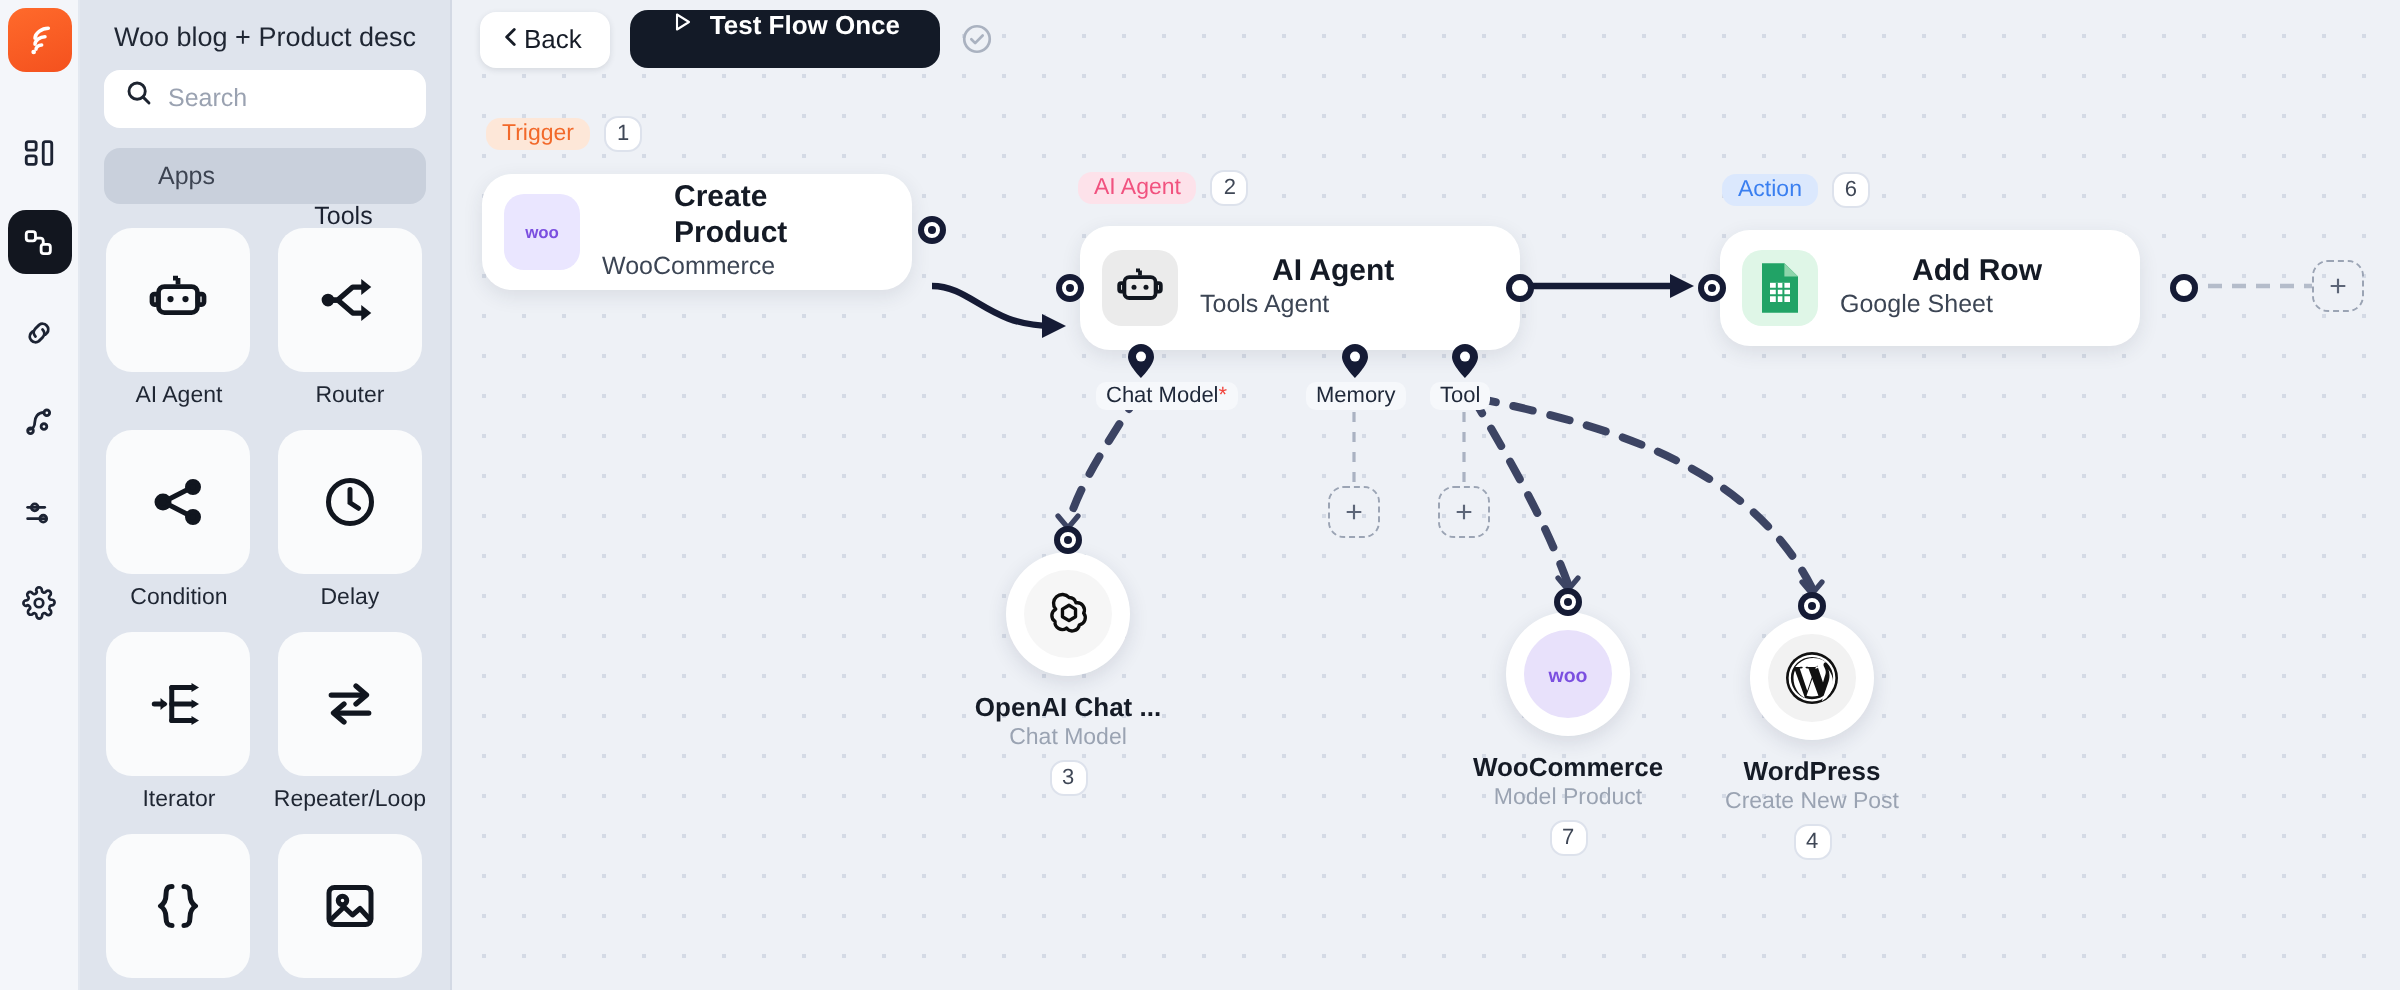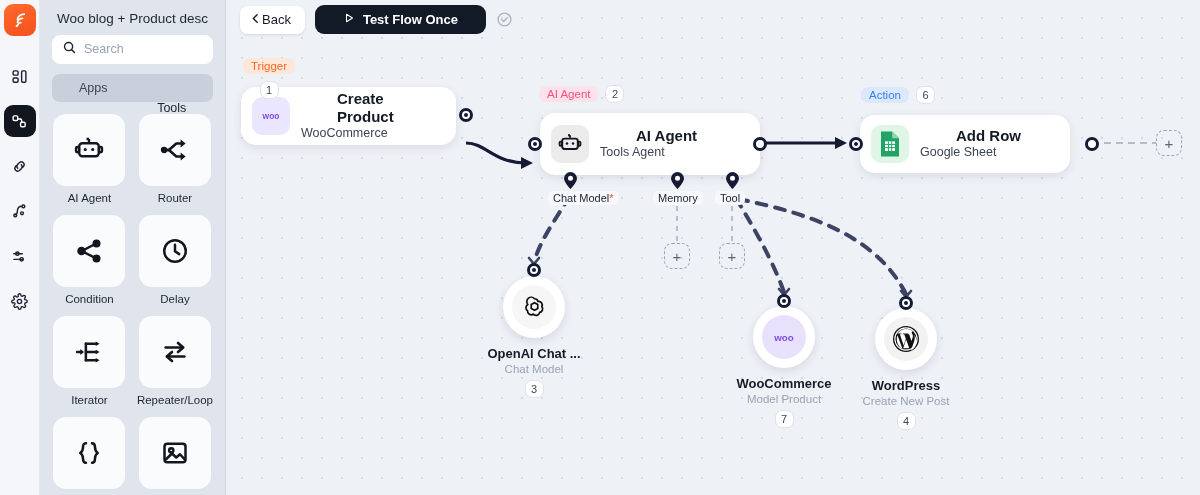--- a/index.html
+++ b/index.html
@@ -96,22 +96,22 @@
 
   
   .toolbar { position: absolute; left: 14px; top: 5px; display: flex; align-items: center; gap: 10px; z-index: 6; }
   .btn-back {
     height: 28px; padding: 0 14px 0 9px; background: #fff; border-radius: 8px;
     display: flex; align-items: center; gap: 0;
     font-size: 13px; color: #161c27; cursor: pointer;
     box-shadow: 0 1px 3px rgba(30,40,60,.12);
   }
   .btn-test {
-    height: 29px; padding: 0 28px; background: #131a27; border-radius: 9px;
-    display: flex; align-items: center; gap: 8px;
+    height: 29px; padding: 0 20px; background: #131a27; border-radius: 9px;
+    display: flex; align-items: flex-start; gap: 8px;
     font-size: 13px; color: #ffffff; font-weight: bold; cursor: pointer;
   }
   .check-ico { color: #aab2c0; display: flex; cursor: pointer; }
 
   
   .node {
     position: absolute; background: #fff; border-radius: 15px;
     display: flex; align-items: center; gap: 11px; padding: 0 18px 0 11px;
     box-shadow: 0 3px 10px rgba(35,45,70,.10); z-index: 4;
   }
@@ -396,21 +396,21 @@
         <span>Test Flow Once</span>
       </div>
       <span class="check-ico">
         <svg width="17" height="17" viewBox="0 0 24 24" fill="none" stroke="currentColor" stroke-width="1.9" stroke-linecap="round" stroke-linejoin="round">
           <circle cx="12" cy="12" r="9"></circle>
             <path d="M8 12.2l2.7 2.7L16 9.5"></path>
         </svg>
       </span>
     </div>
 
-    <div class="tag" style="left:17px; top:58px;flex-direction:column;">
+    <div class="tag" style="left:17px; top:58px;">
       <span class="tag-pill" style="color:#f2692a; background:#fde7d8;">Trigger</span>
       <span class="tag-num">1</span>
     </div>
     <div class="tag" style="left:313px; top:85px;">
       <span class="tag-pill" style="color:#f1527f; background:#fde2ea;">AI Agent</span>
       <span class="tag-num">2</span>
     </div>
     <div class="tag" style="left:635px; top:86px;">
       <span class="tag-pill" style="color:#3a7ff0; background:#dbe8fd;">Action</span>
       <span class="tag-num">6</span>

